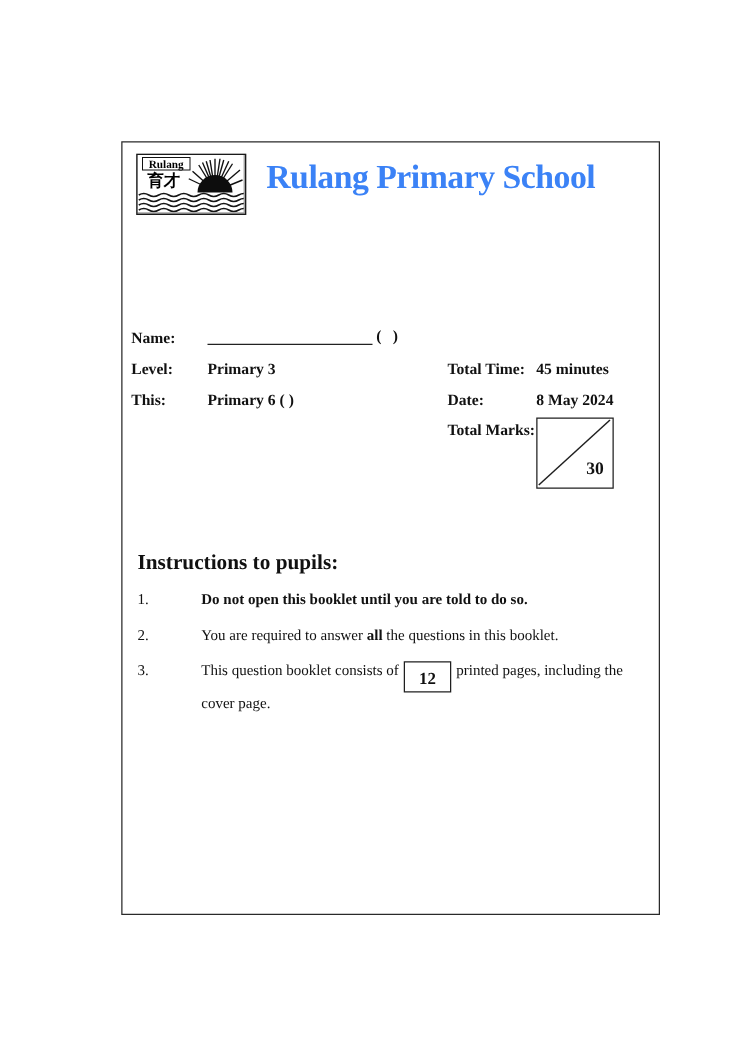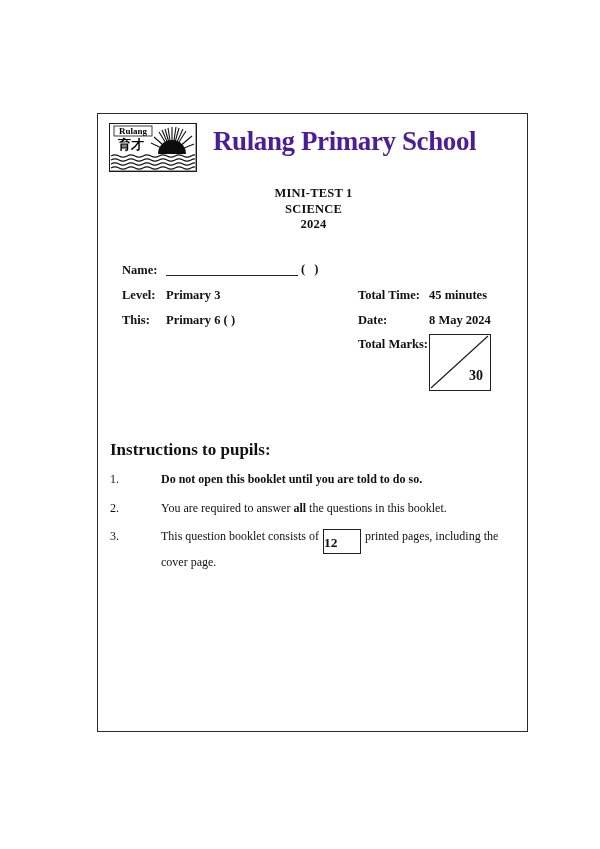--- a/index.html
+++ b/index.html
@@ -54,21 +54,21 @@
   #school-title {
     position: absolute;
     left: 104px;
     top: 5px;
     width: 300px;
     font-size: 27px;
     font-weight: bold;
     letter-spacing: -0.4px;
     line-height: 34px;
     white-space: nowrap;
-    color: #4c1d95;
+    color: #3b82f6;
   }
 
   
   #subtitle-block {
     position: absolute;
     left: 0px;
     top: 72px;
     width: 431px;
     text-align: center;
     font-weight: bold;
@@ -86,21 +86,21 @@
     height: 110px;
   }
 
   .field-row {
     position: absolute;
     font-size: 12.5px;
     font-weight: bold;
     white-space: nowrap;
     line-height: 16px;
   }
-  .field-label-left { position: absolute; left: 24px; text-align: center; }
+  .field-label-left { position: absolute; left: 7px; text-align: center; }
   .field-value-left { position: absolute; left: 68px; }
   .field-label-right { position: absolute; left: 260px; }
   .field-value-right { position: absolute; left: 331px; }
 
   .row-1 { top: 0px; }
   .row-2 { top: 25px; }
   .row-3 { top: 50px; }
 
   #name-underline {
     position: absolute;
@@ -186,21 +186,21 @@
 
   #instr-1 { top: 31px; }
   #instr-2 { top: 60px; }
   #instr-3 { top: 88px; }
 
   #pages-box {
     display: inline-block;
     width: 38px;
     height: 25px;
     line-height: 25px;
-    text-align: left;
+    text-align: center;
     border: 1.3px solid #1f1f1f;
     box-sizing: border-box;
     font-weight: bold;
     font-size: 13.5px;
     vertical-align: -7px;
     margin: 0 4px;
   }
 </style>
 </head>
 <body>
@@ -241,25 +241,20 @@
         <rect x="4" y="2" width="38" height="10" fill="#ffffff" stroke="#111111" stroke-width="0.8"></rect>
         <text x="23" y="10.2" font-family="Liberation Serif, serif" font-size="9" font-weight="bold" text-anchor="middle" fill="#000000">Rulang</text>
 
         <text x="8" y="25" font-family="DejaVu Sans, sans-serif" font-size="13" font-weight="bold" fill="#000000">育才</text>
       </svg>
     </div>
 
     <div id="school-title">Rulang Primary School</div>
   </div>
 
-  <div id="subtitle-block">
-    <div>MINI-TEST 1</div>
-    <div>SCIENCE</div>
-    <div>2024</div>
-  </div>
 
   <div id="form-area">
 
     <div class="field-row row-1">
       <span class="field-label-left">Name:</span>
     </div>
     <div id="name-underline"></div>
     <div id="name-paren">(      )</div>
 
     <div class="field-row row-2">

